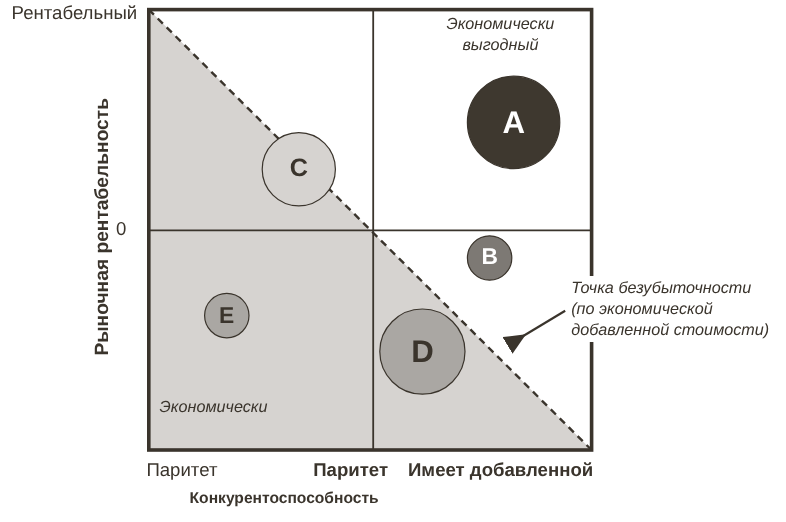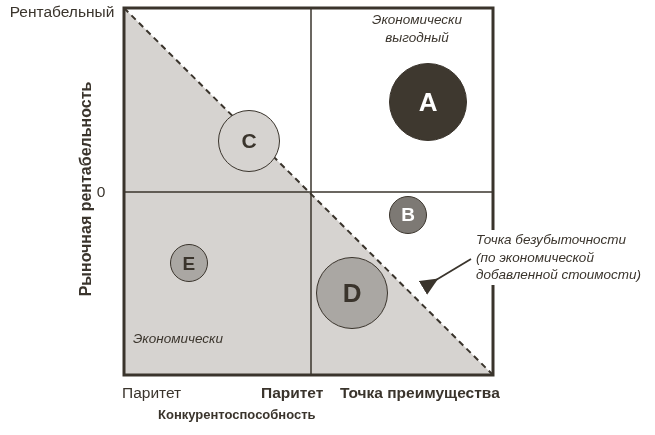--- a/index.html
+++ b/index.html
@@ -58,21 +58,21 @@
       <div class="bubble" style="left: 316.042px; top: 257.159px; height: 72px; width: 72px; background: rgb(170, 167, 163); color: rgb(58, 52, 44); font-size: 26px;">D</div>
       <div class="bubble" style="left: 169.944px; top: 244.065px; height: 38px; width: 38px; background: rgb(170, 167, 163); color: rgb(58, 52, 44); font-size: 19px;">E</div>
     </div>
 
   <div class="lbl tick right" style="left:8px;top:3px;width:108px;">Рентабельный</div>
   <div class="lbl tick right" style="left:90px;top:183px;width:22px;">0</div>
   <div class="lbl axis-title" id="y-title">Рыночная рентабельность</div>
 
   <div class="lbl tick" style="left:122px;top:384px;">Паритет</div>
   <div class="lbl tick center" style="left:261px;top:384px;width:100px;">Паритет</div>
-  <div class="lbl tick center" style="left:340px;top:384px;width:175px;">Точка преимущества</div>
+  <div class="lbl tick center" style="left:340px;top:384px;width:175px;">Имеет добавленной</div>
   <div class="lbl axis-title center" style="left:158px;top:407px;width:300px;font-size:13px;">Конкурентоспособность</div>
 
   <div class="lbl italic right" style="left:347px;top:11px;width:140px;line-height:18px;">
     <span>Экономически</span>
     <span>выгодный</span>
   </div>
   <div class="lbl italic" style="left:133px;top:330px;width:140px;">
     <span>Экономически</span>
   </div>
 

